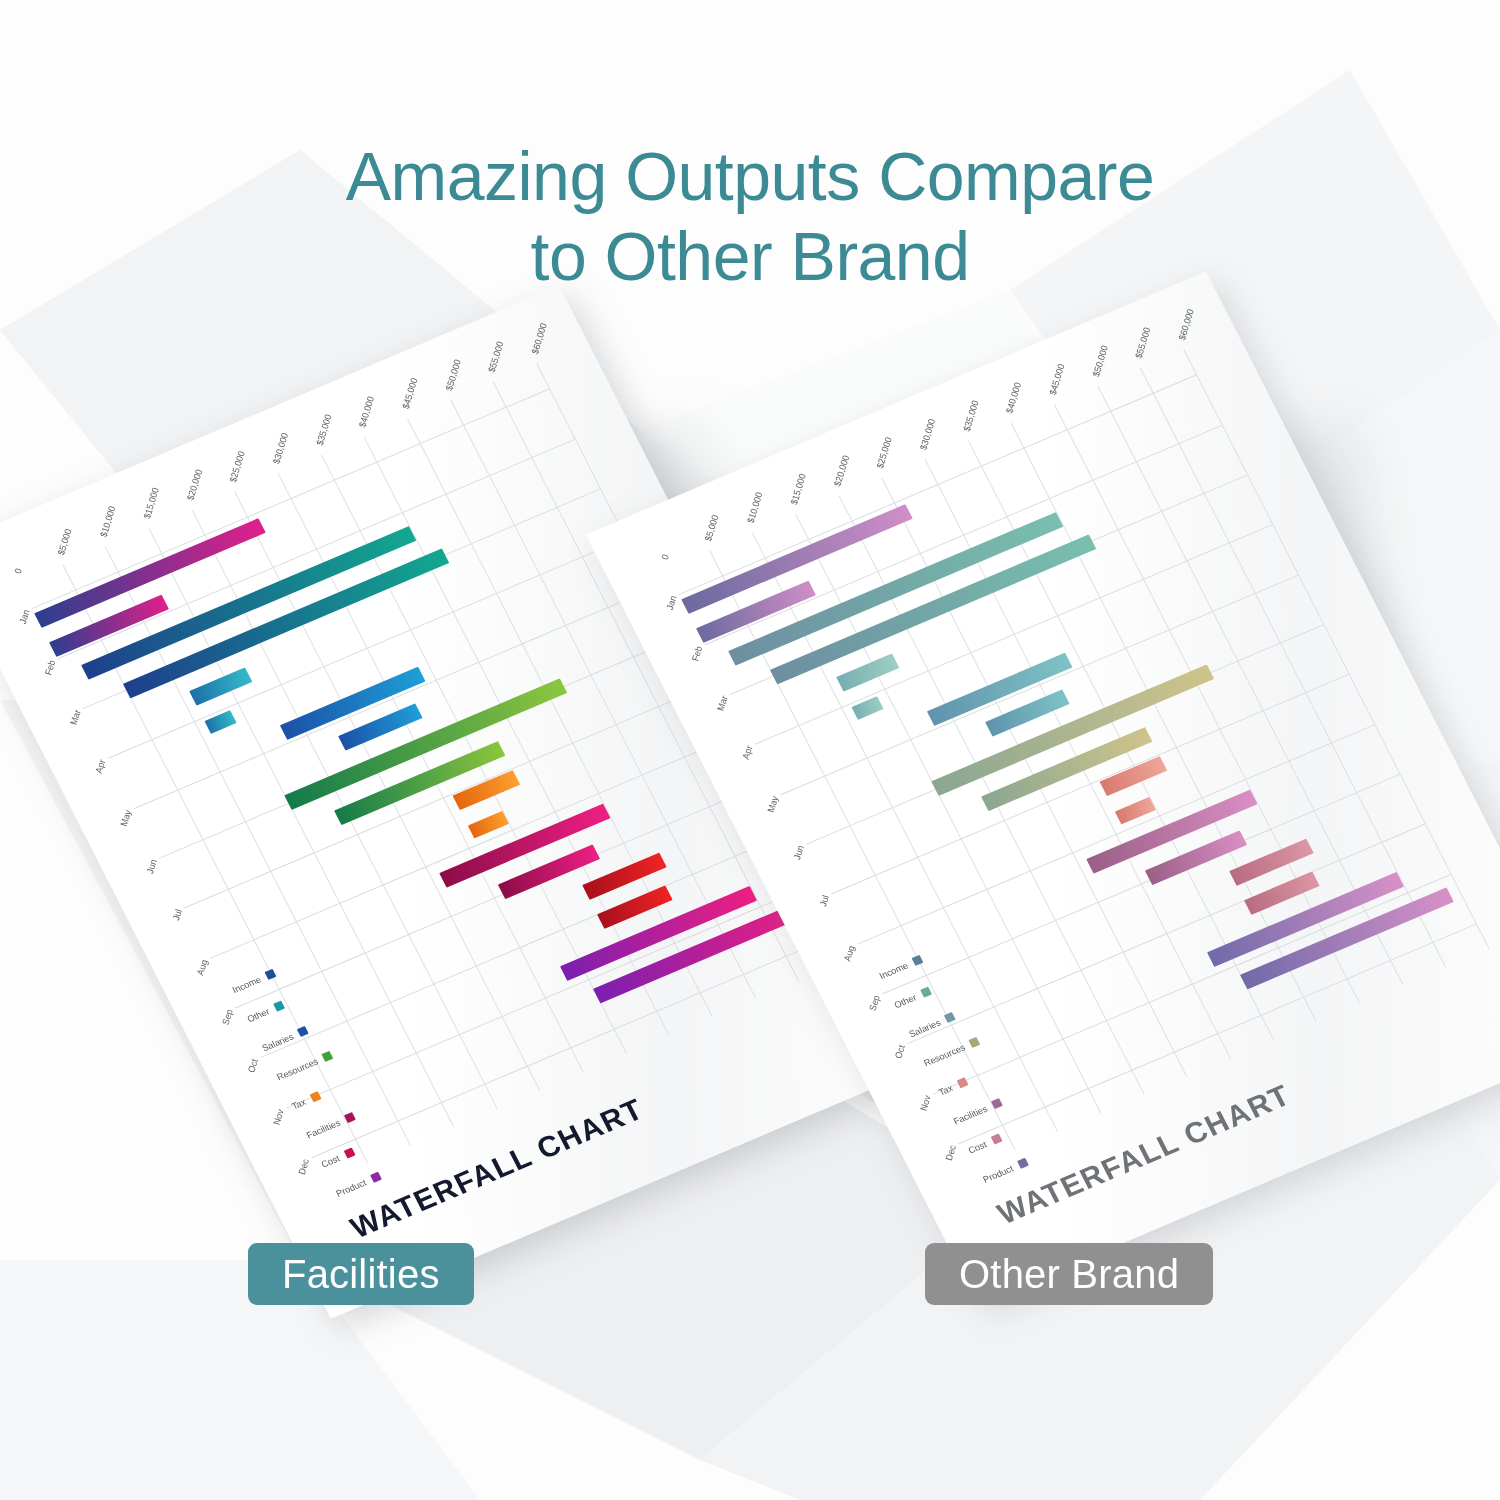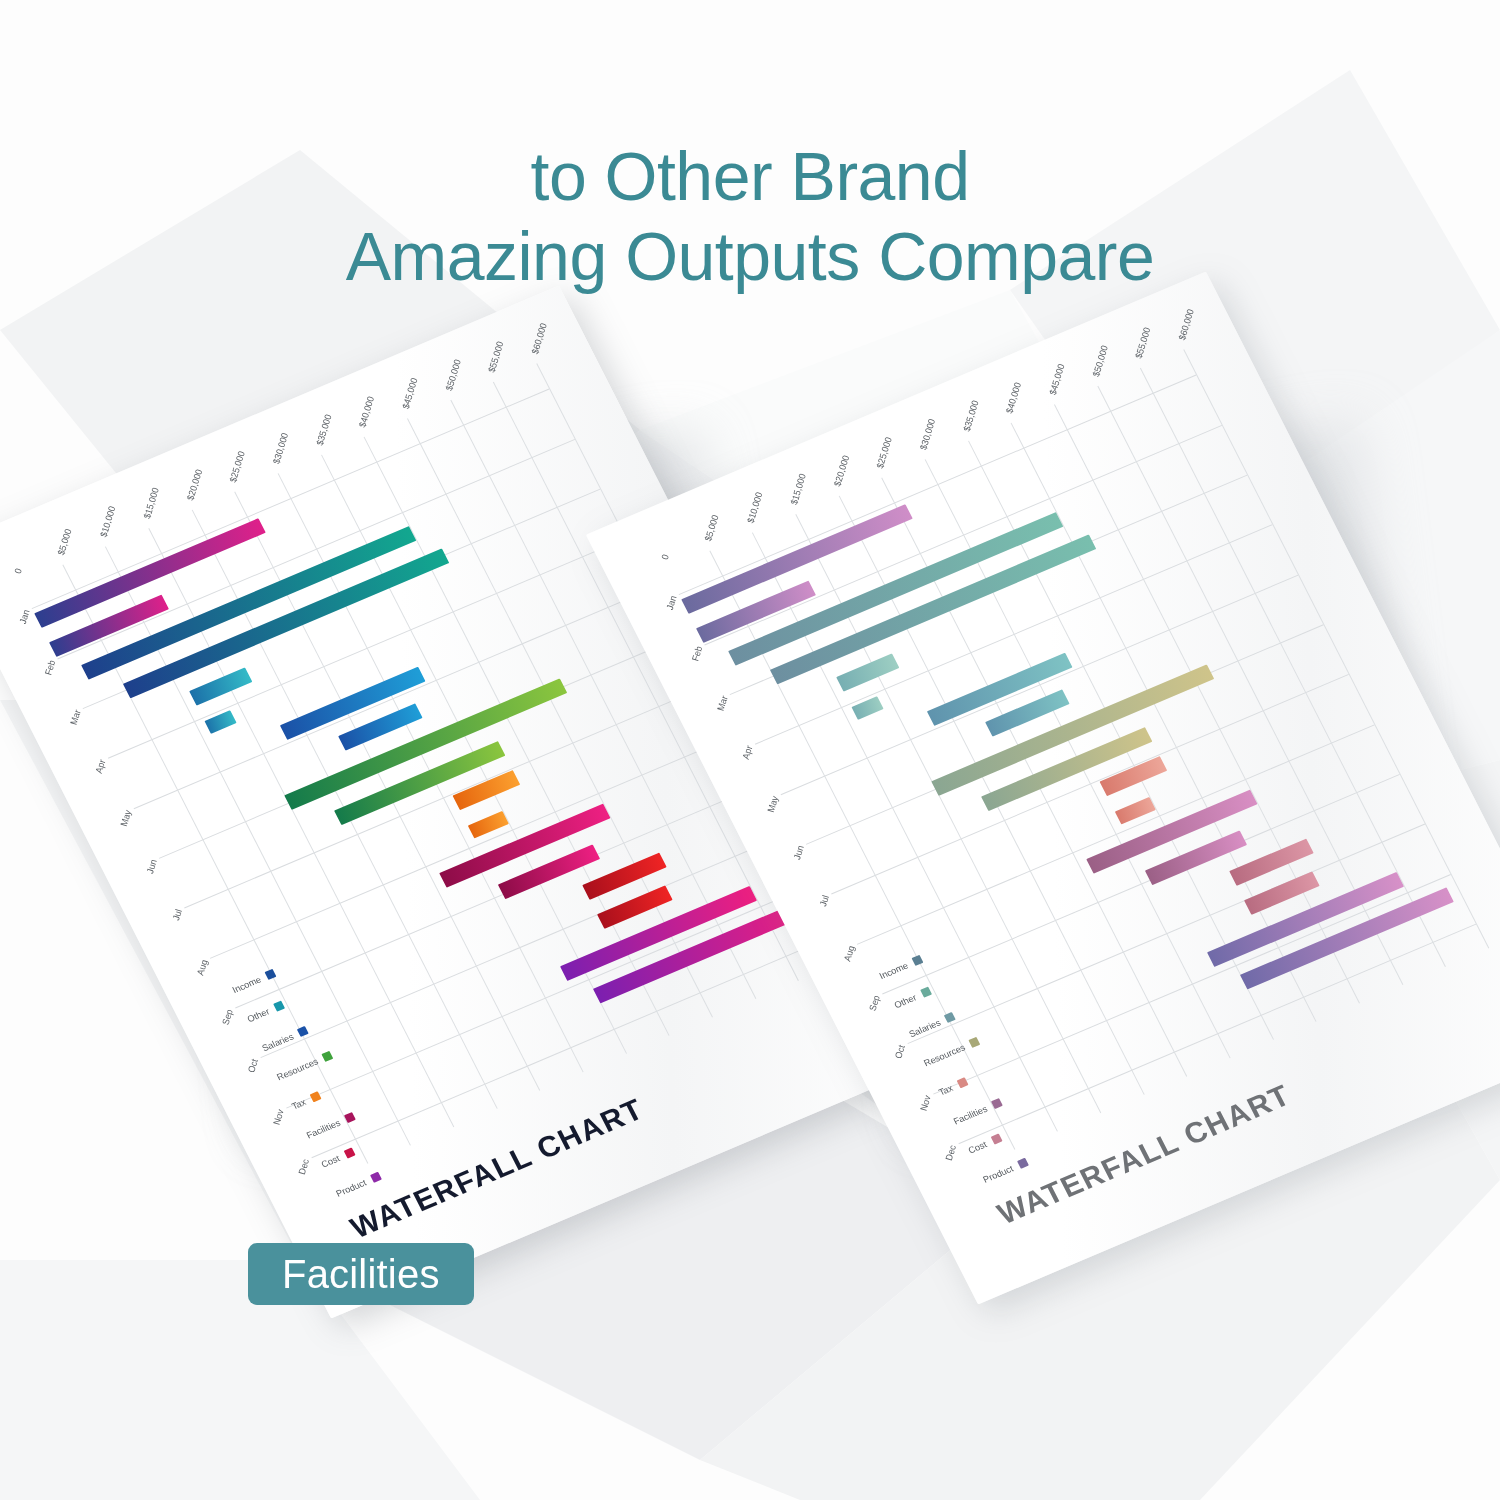--- a/index.html
+++ b/index.html
@@ -140,22 +140,22 @@
     <polygon points="1010,290 1350,70 1500,330 1200,560" fill="#f4f5f6"></polygon>
     <polygon points="1160,560 1500,330 1500,760 1260,820" fill="#f6f7f8"></polygon>
     <polygon points="300,1260 640,980 1010,1200 700,1460" fill="#eeeff1"></polygon>
     <polygon points="700,1460 1010,1200 1360,930 1500,1180 1200,1500 800,1500" fill="#f2f3f4"></polygon>
     <polygon points="0,1260 300,1260 480,1500 0,1500" fill="#f5f6f7"></polygon>
     <polygon points="1260,820 1500,760 1500,1180 1360,930" fill="#f4f5f6"></polygon>
     <polygon points="640,430 1010,290 1160,560 1010,680" fill="#fafbfb"></polygon>
   </svg>
 
   <h1 id="title">
+    <span class="ln">Amazing Outputs Compare</span>
     <span class="ln">to Other Brand</span>
-    <span class="ln">Amazing Outputs Compare</span>
   </h1>
 
   <svg class="shadow-blob" width="820" height="900" style="left:60px; top:380px;">
     <defs>
       <filter id="blurL" x="-30%" y="-30%" width="160%" height="160%">
         <feGaussianBlur stdDeviation="26"></feGaussianBlur>
       </filter>
     </defs>
     <polygon points="150,140 640,50 720,690 200,760" fill="#cfd2d6" opacity="0.55" filter="url(#blurL)"></polygon>
   </svg>
@@ -386,14 +386,17 @@
             </div>
           </div>
         <div class="chart-title" style="color:#6f7276;">WATERFALL CHART</div>
       </div>
     </div>
   </div>
 
   <div class="badge" id="badge-left">
     <span>Facilities</span>
   </div>
+  <div class="badge" id="badge-right">
+    <span>Other Brand</span>
+  </div>
 
 </div>
 
 </body></html>

